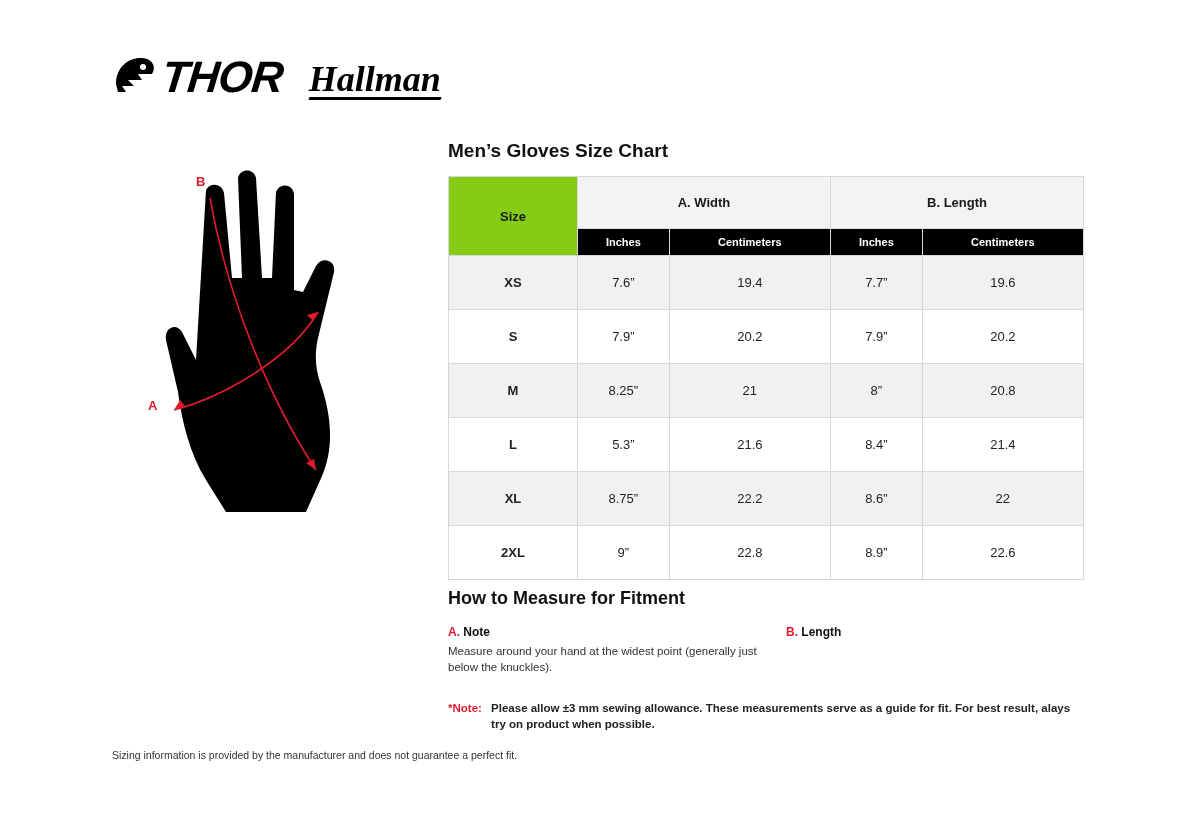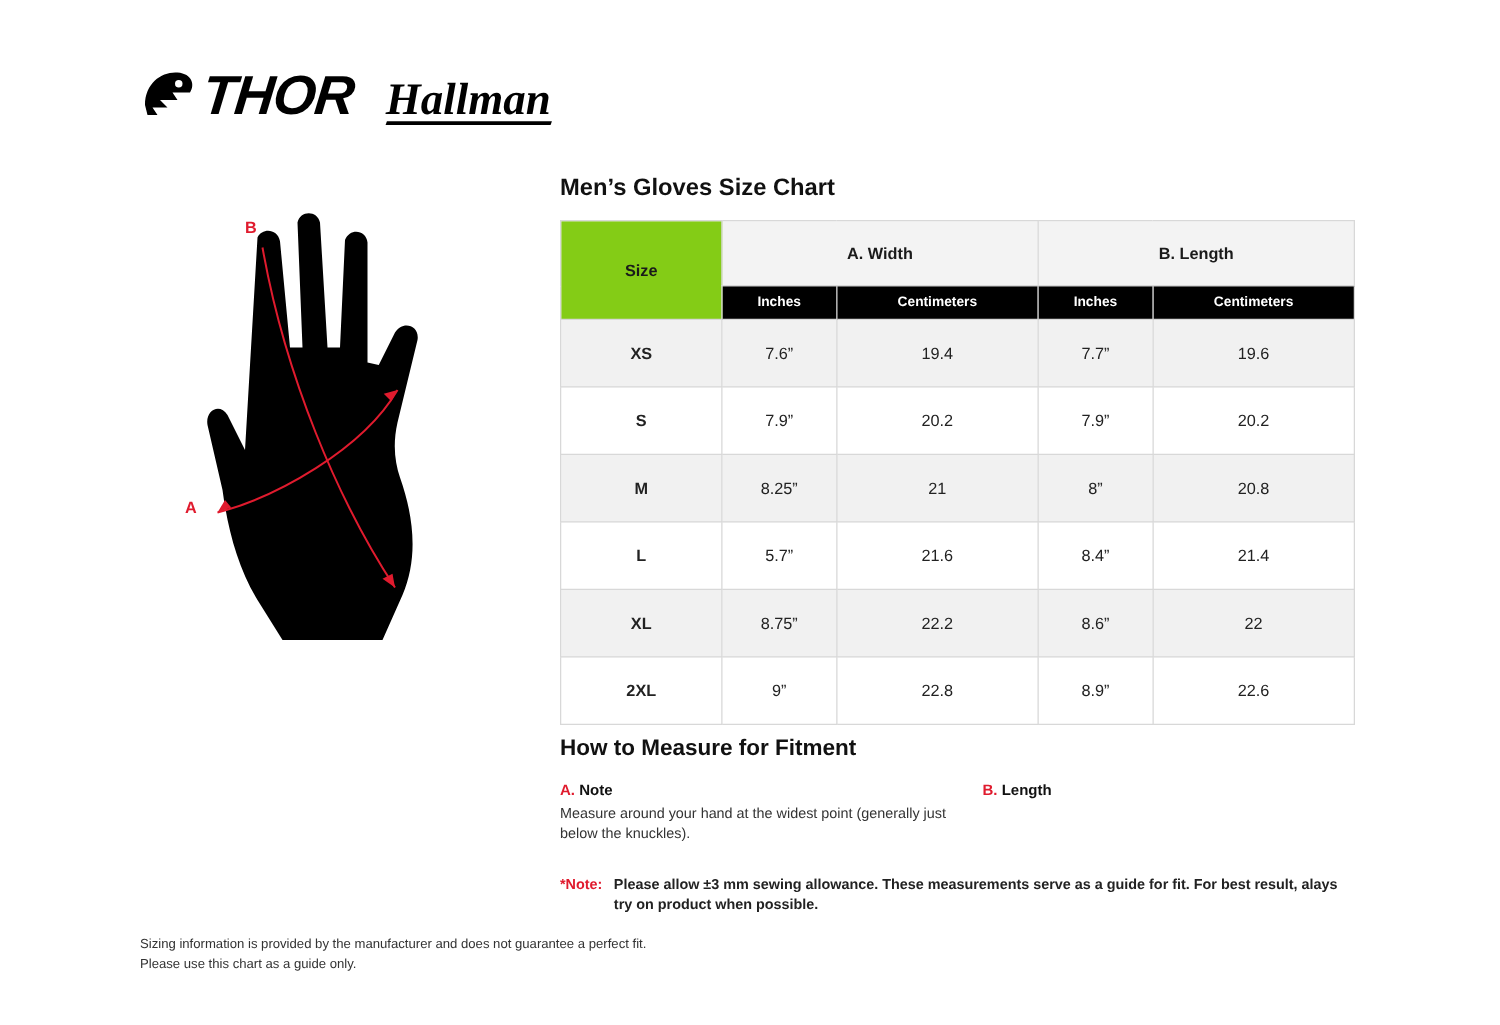--- a/index.html
+++ b/index.html
@@ -284,21 +284,21 @@
     </tr>
     <tr class="row-alt">
       <td class="size-cell">M</td>
       <td>8.25”</td>
       <td>21</td>
       <td>8”</td>
       <td>20.8</td>
     </tr>
     <tr class="row-plain">
       <td class="size-cell">L</td>
-      <td>5.7”</td>
+      <td>5.3”</td>
       <td>21.6</td>
       <td>8.4”</td>
       <td>21.4</td>
     </tr>
     <tr class="row-alt">
       <td class="size-cell">XL</td>
       <td>8.75”</td>
       <td>22.2</td>
       <td>8.6”</td>
       <td>22</td>
@@ -330,14 +330,13 @@
   </div>
 </div>
 
 <div class="note">
   <span class="note-label">*Note:</span>
   <span class="note-body">Please allow ±3 mm sewing allowance. These measurements serve as a guide for fit. For best result, alays try on product when possible.</span>
 </div>
 
 <div class="footer">
   <div>Sizing information is provided by the manufacturer and does not guarantee a perfect fit.</div>
-  <div>Please use this chart as a guide only.</div>
 </div>
 
 </body></html>

